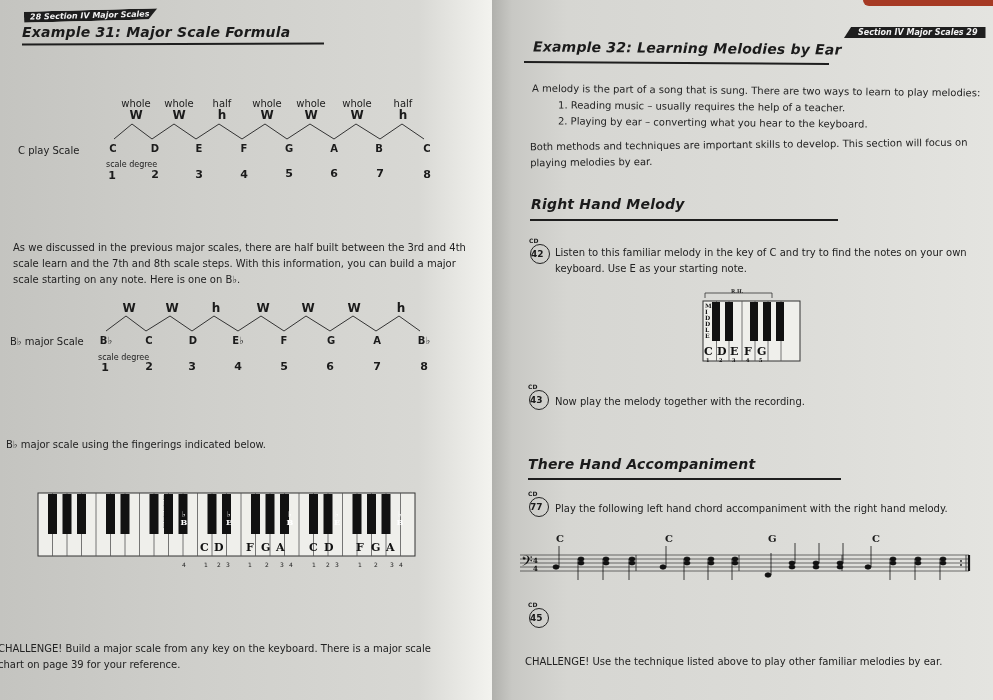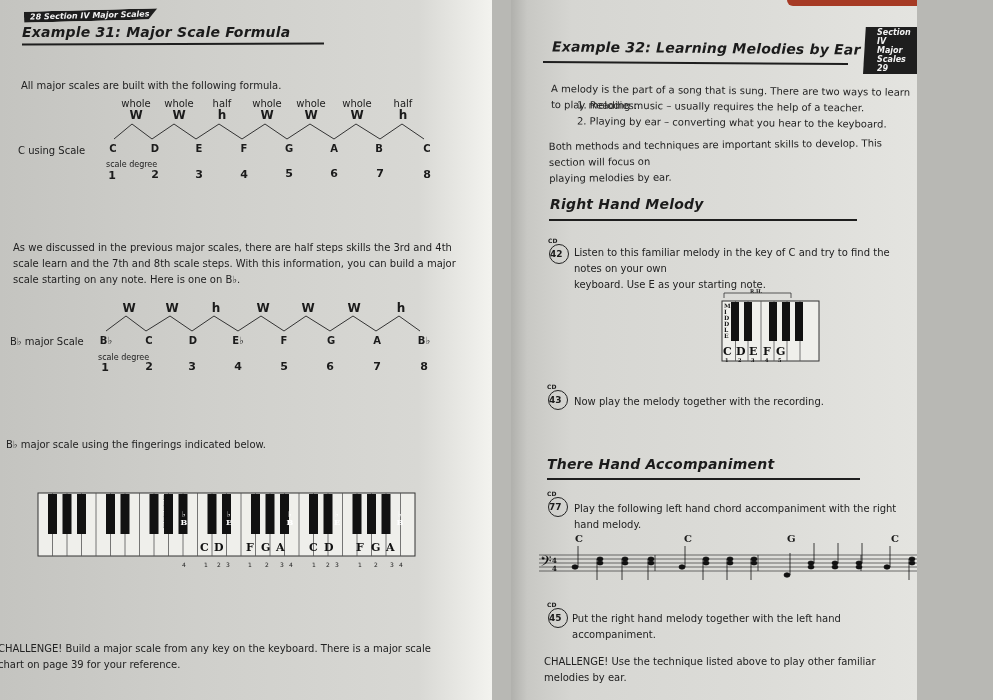--- a/index.html
+++ b/index.html
@@ -1,19 +1,19 @@
 <!DOCTYPE html>
 <html><head>
 <meta charset="utf-8">
 <style>
   html,body{margin:0;padding:0;}
   body{width:993px;height:700px;position:relative;overflow:hidden;background:#b8b8b4;font-family:"DejaVu Sans",sans-serif;color:#1b1b1b;}
   .page{position:absolute;top:0;height:700px;overflow:hidden;}
   .page-left{left:0;width:492px;background:linear-gradient(90deg,#c4c4c0 0%,#cfcfcb 40%,#d8d8d4 85%,#eeeeea 97%,#f3f3ef 100%);}
-  .page-right{left:511px;width:406px;background:linear-gradient(90deg,#b0b0ac 0%,#c8c8c4 4%,#d6d6d2 15%,#dcdcd8 60%,#e4e4e0 100%);}
+  .page-right{left:492px;width:501px;background:linear-gradient(90deg,#b0b0ac 0%,#c8c8c4 4%,#d6d6d2 15%,#dcdcd8 60%,#e4e4e0 100%);}
   .red-corner{position:absolute;right:0;top:0;width:130px;height:6px;background:#a63a24;border-radius:0 0 0 20px;}
   .tag{position:absolute;background:#1e1e1e;color:#f2f2f2;font-family:"DejaVu Sans",sans-serif;font-weight:bold;font-style:italic;font-size:8px;padding:1px 8px 1px 6px;}
   .tag-left{left:24px;top:10px;clip-path:polygon(0 0,100% 0,93% 100%,0 100%);transform:rotate(-1.5deg);}
   .tag-right{left:352px;top:27px;clip-path:polygon(5% 0,100% 0,100% 100%,0 100%);padding-left:14px;}
   .h1{position:absolute;font-family:"DejaVu Sans",sans-serif;font-weight:bold;font-style:italic;font-size:14px;letter-spacing:.2px;}
   .rule{position:absolute;height:2px;background:#1e1e1e;}
   .p{position:absolute;font-size:10px;line-height:16px;color:#222;}
   .lbl{position:absolute;font-size:10px;color:#222;}
   .step{position:absolute;text-align:center;width:40px;margin-left:-20px;}
   .step .n{font-size:10px;display:block;line-height:11px;}
@@ -29,21 +29,20 @@
   .kb-label{position:absolute;font-family:"DejaVu Serif",serif;font-weight:bold;color:#111;}
 </style>
 </head>
 <body>
 
 <div class="page page-left">
   <div class="tag tag-left">28 Section IV Major Scales</div>
   <div class="h1" style="left:22px;top:24px;">Example 31: Major Scale Formula</div>
   <div class="rule" style="left:22px;top:43px;width:302px;transform:rotate(-0.2deg);"></div>
 
-  <div class="p" style="left:21px;top:78px;">All major scales are built with the following formula.</div>
 
   <div>
     <div class="step" style="left:136px;top:98px;">
         <span class="n">whole</span>
         <span class="a">W</span>
       </div>
     <div class="step" style="left:179px;top:98px;">
         <span class="n">whole</span>
         <span class="a">W</span>
       </div>
@@ -65,21 +64,21 @@
       </div>
     <div class="step" style="left:403px;top:98px;">
         <span class="n">half</span>
         <span class="a">h</span>
       </div>
 
     <svg width="993" height="700" style="left:0;top:0;">
       <polyline points="114,139 132,124 152,139 174,124 196,139 219,124 242,139 265,124 287,139 310,124 334,139 356,124 380,139 402,124 424,139" fill="none" stroke="#333" stroke-width="1"></polyline>
     </svg>
 
-    <div class="lbl" style="left:18px;top:145px;">C using Scale</div>
+    <div class="lbl" style="left:18px;top:145px;">C play Scale</div>
     <div class="note" style="left:113px;top:143px;">C</div>
     <div class="note" style="left:155px;top:143px;">D</div>
     <div class="note" style="left:199px;top:143px;">E</div>
     <div class="note" style="left:244px;top:143px;">F</div>
     <div class="note" style="left:289px;top:143px;">G</div>
     <div class="note" style="left:334px;top:143px;">A</div>
     <div class="note" style="left:379px;top:143px;">B</div>
     <div class="note" style="left:427px;top:143px;">C</div>
 
     <div class="sd" style="left:106px;top:160px;">scale degree</div>
@@ -87,21 +86,21 @@
     <div class="deg" style="left:155px;top:168px;">2</div>
     <div class="deg" style="left:199px;top:168px;">3</div>
     <div class="deg" style="left:244px;top:168px;">4</div>
     <div class="deg" style="left:289px;top:167px;">5</div>
     <div class="deg" style="left:334px;top:167px;">6</div>
     <div class="deg" style="left:380px;top:167px;">7</div>
     <div class="deg" style="left:427px;top:168px;">8</div>
   </div>
 
   <div class="p" style="left:13px;top:240px;">
-    <div>As we discussed in the previous major scales, there are half steps skills the 3rd and 4th</div>
+    <div>As we discussed in the previous major scales, there are half built between the 3rd and 4th</div>
     <div>scale learn and the 7th and 8th scale steps. With this information, you can build a major</div>
     <div>scale starting on any note. Here is one on B♭.</div>
   </div>
 
   <div>
     <div class="note" style="left:129px;top:301px;font-size:12px;">W</div>
     <div class="note" style="left:172px;top:301px;font-size:12px;">W</div>
     <div class="note" style="left:216px;top:301px;font-size:12px;">h</div>
     <div class="note" style="left:263px;top:301px;font-size:12px;">W</div>
     <div class="note" style="left:308px;top:301px;font-size:12px;">W</div>
@@ -383,16 +382,15 @@
       <ellipse cx="423" cy="14" rx="3" ry="2"></ellipse>
         <ellipse cx="423" cy="18" rx="3" ry="2"></ellipse>
         <line x1="420" y1="14" x2="420" y2="35"></line>
     </g>
   </svg>
 
   <div class="cd" style="left:36px;top:602px;">
     <span class="cdl">CD</span>
     <span class="circ">45</span>
   </div>
-  <div class="p" style="left:61px;top:611px;">Put the right hand melody together with the left hand accompaniment.</div>
 
   <div class="p" style="left:33px;top:654px;">CHALLENGE! Use the technique listed above to play other familiar melodies by ear.</div>
 </div>
 
 </body></html>

